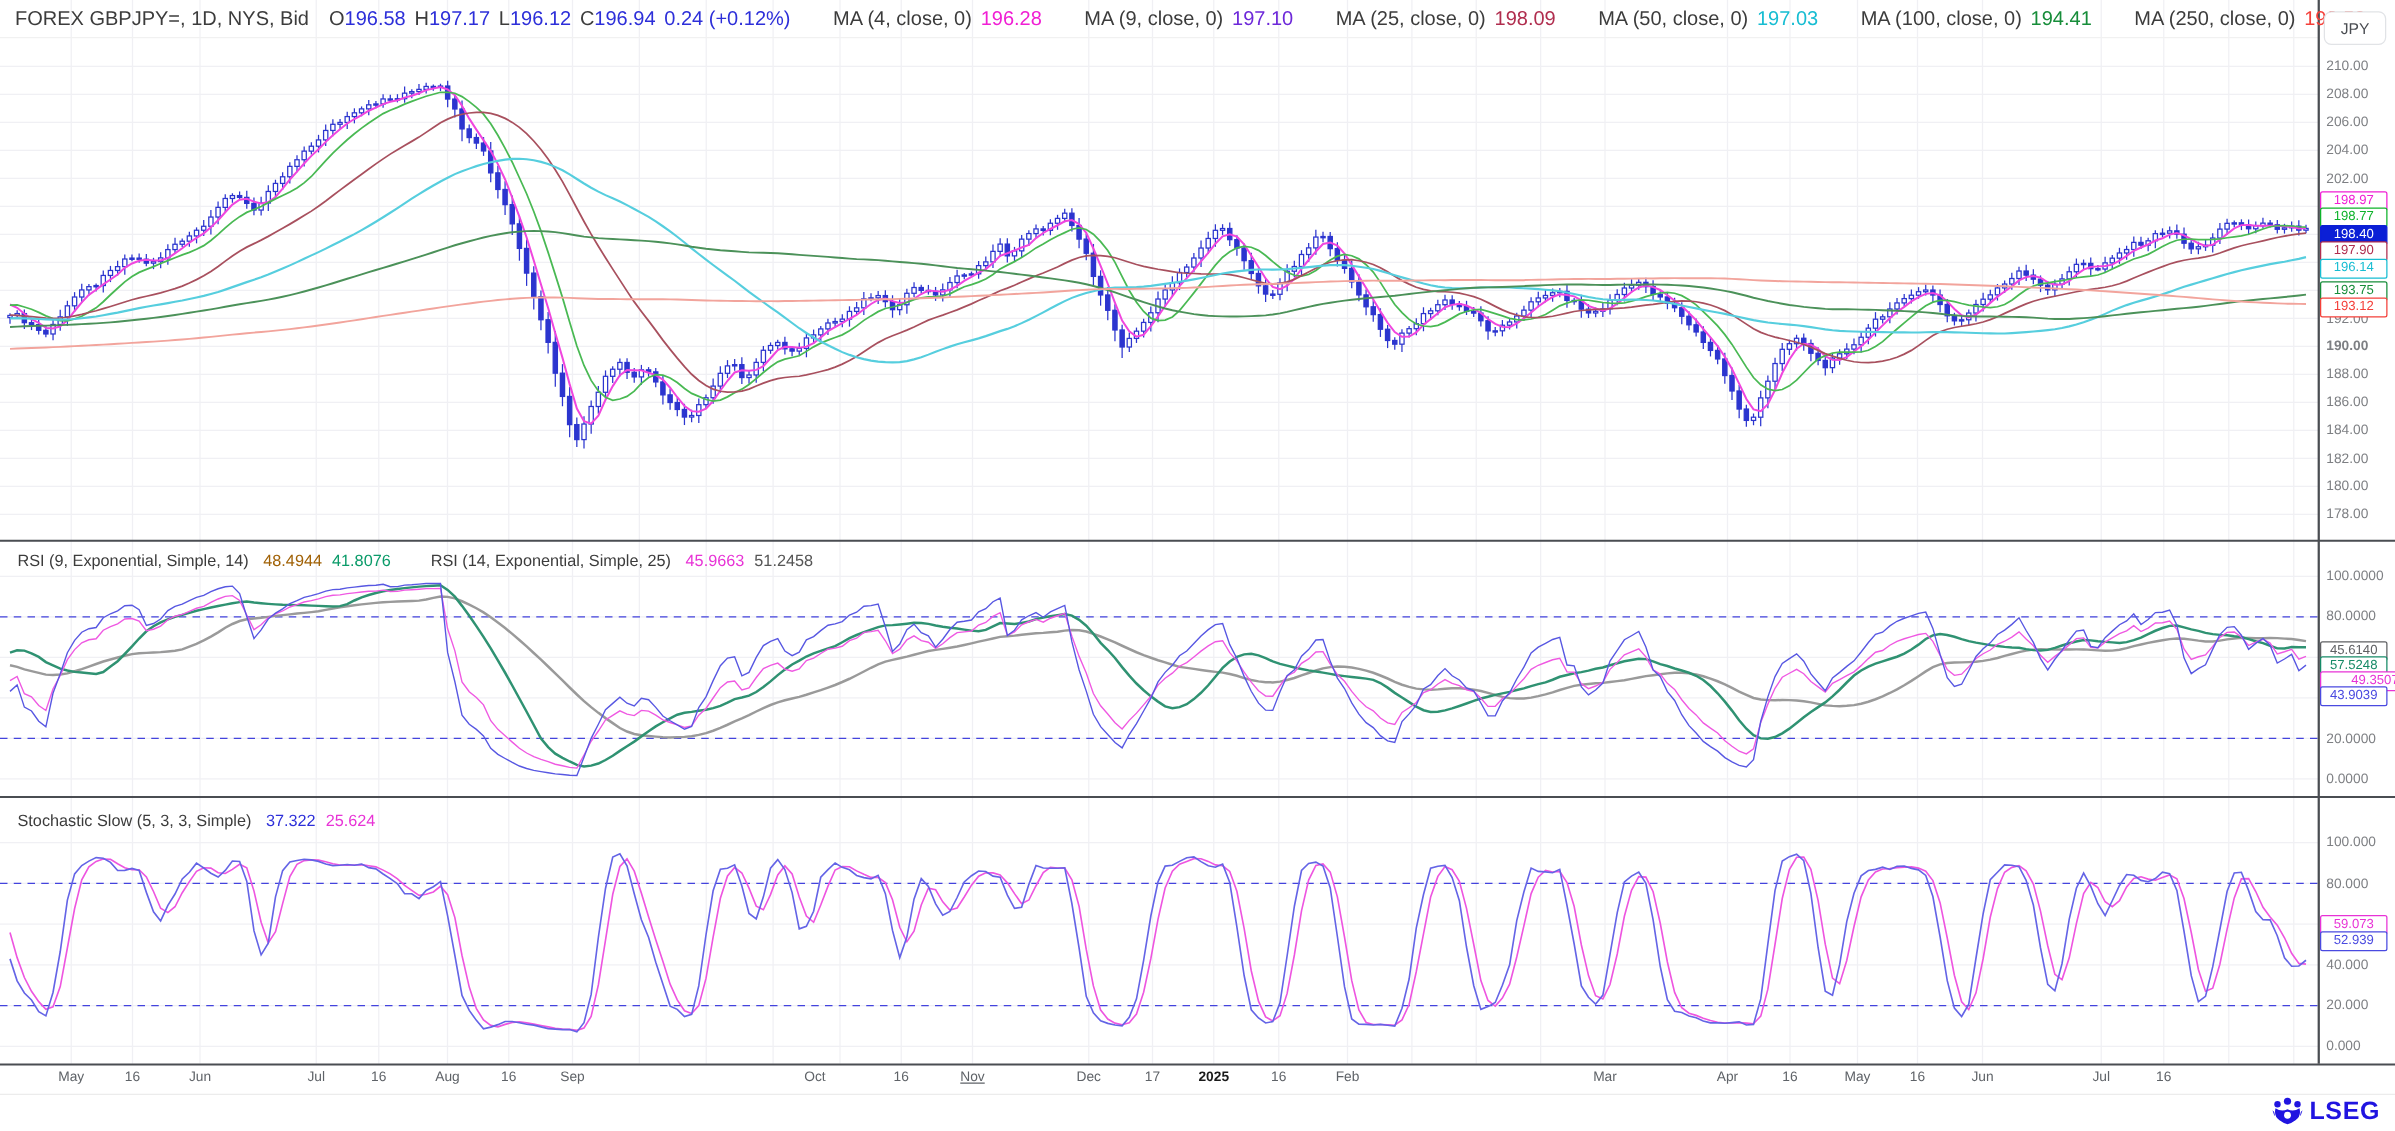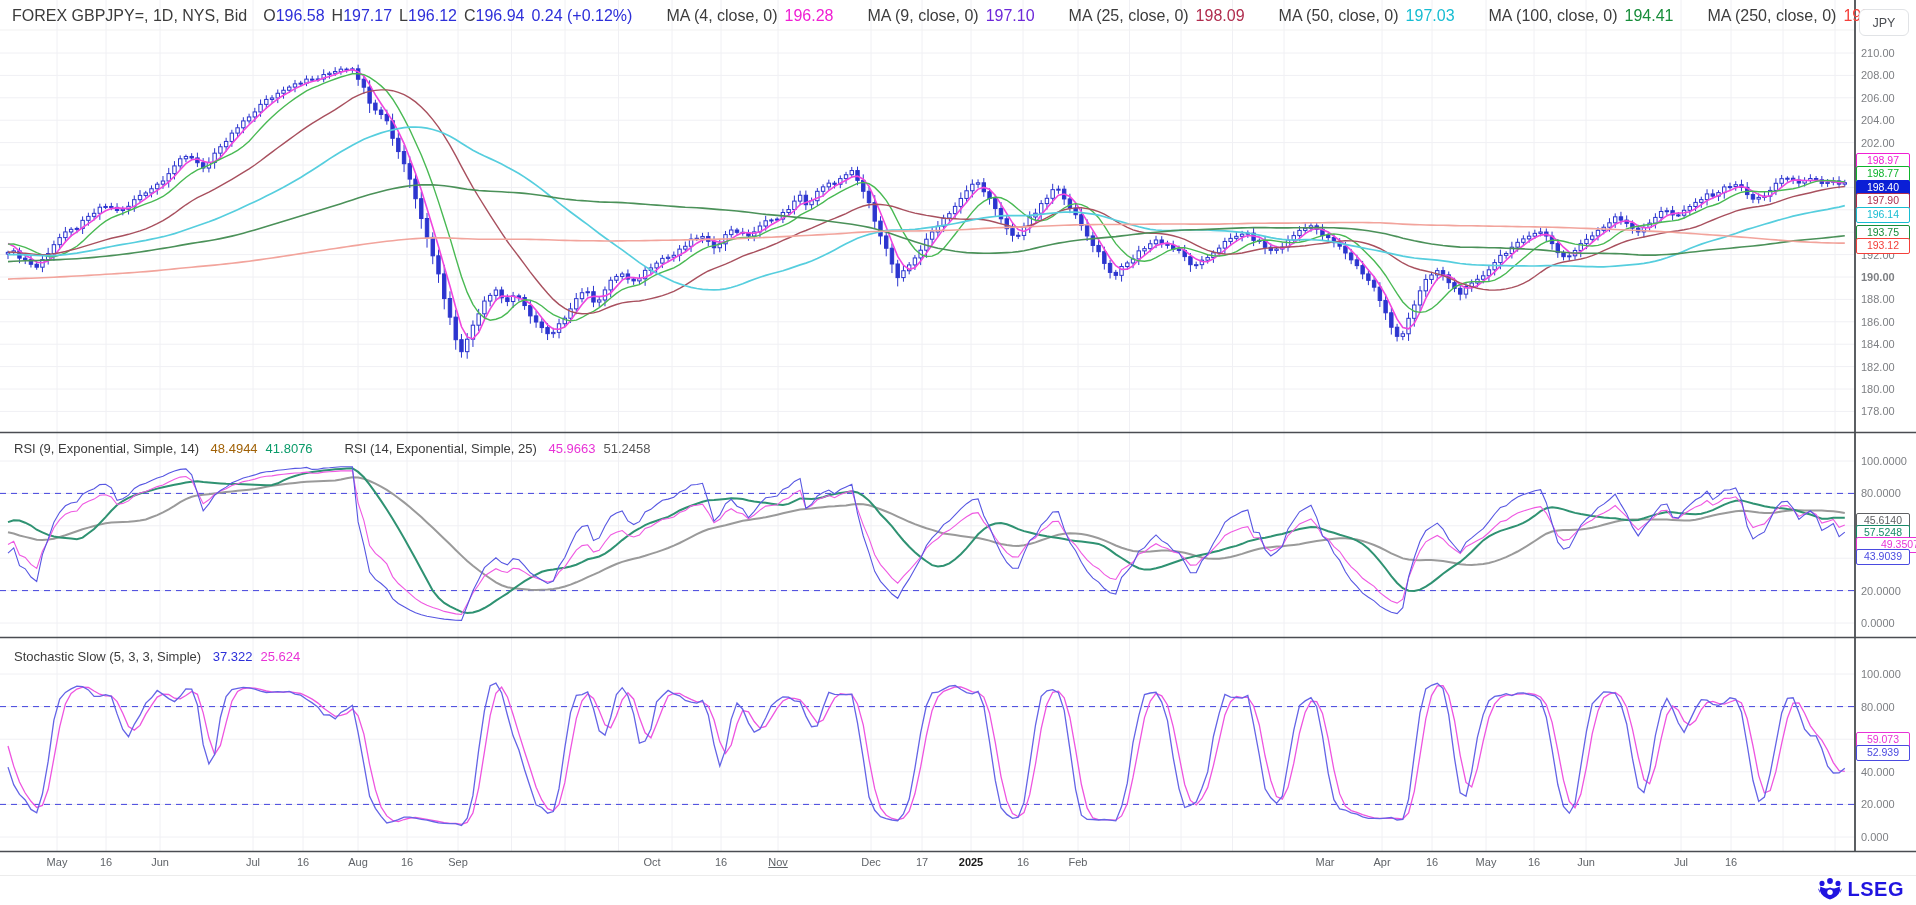--- a/index.html
+++ b/index.html
@@ -873,21 +873,21 @@
       <div class="xlab" style="left: 407px;">16</div>
       <div class="xlab" style="left: 458px;">Sep</div>
       <div class="xlab" style="left: 640px; margin-left: 12px;">Oct</div>
       <div class="xlab" style="left: 721px;">16</div>
       <div class="xlab" style="left: 778px; text-decoration: underline;">Nov</div>
       <div class="xlab" style="left: 871px;">Dec</div>
       <div class="xlab" style="left: 922px;">17</div>
       <div class="xlab bold" style="left: 971px;">2025</div>
       <div class="xlab" style="left: 1023px;">16</div>
       <div class="xlab" style="left: 1078px;">Feb</div>
-      <div class="xlab" style="left: 1284px; margin-left: 41px;">Mar</div>
+      <div class="xlab" style="left: 1284px;">Mar</div>
       <div class="xlab" style="left: 1382px;">Apr</div>
       <div class="xlab" style="left: 1432px;">16</div>
       <div class="xlab" style="left: 1486px;">May</div>
       <div class="xlab" style="left: 1534px;">16</div>
       <div class="xlab" style="left: 1586px;">Jun</div>
       <div class="xlab" style="left: 1681px;">Jul</div>
       <div class="xlab" style="left: 1731px;">16</div>
     </div>
 
 <div id="logo" class="ovl">

